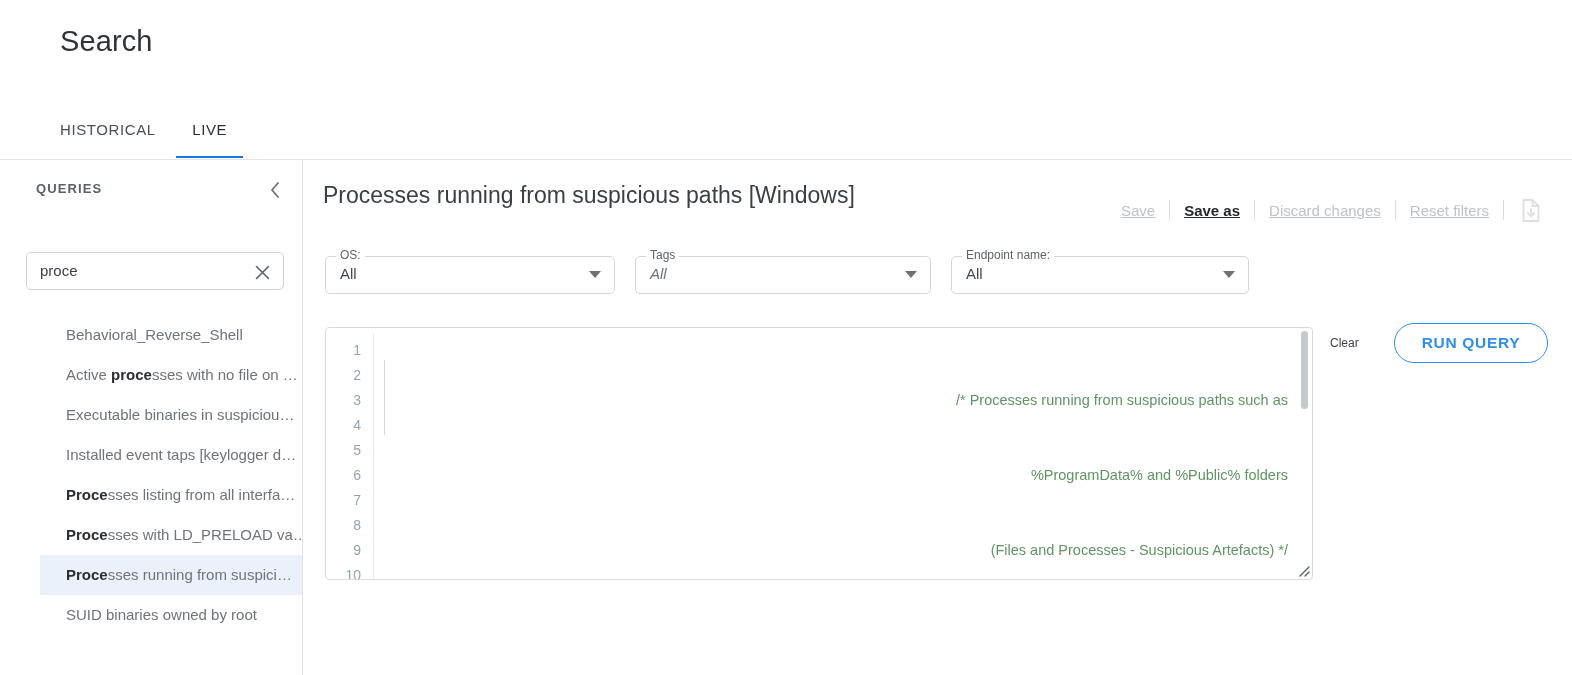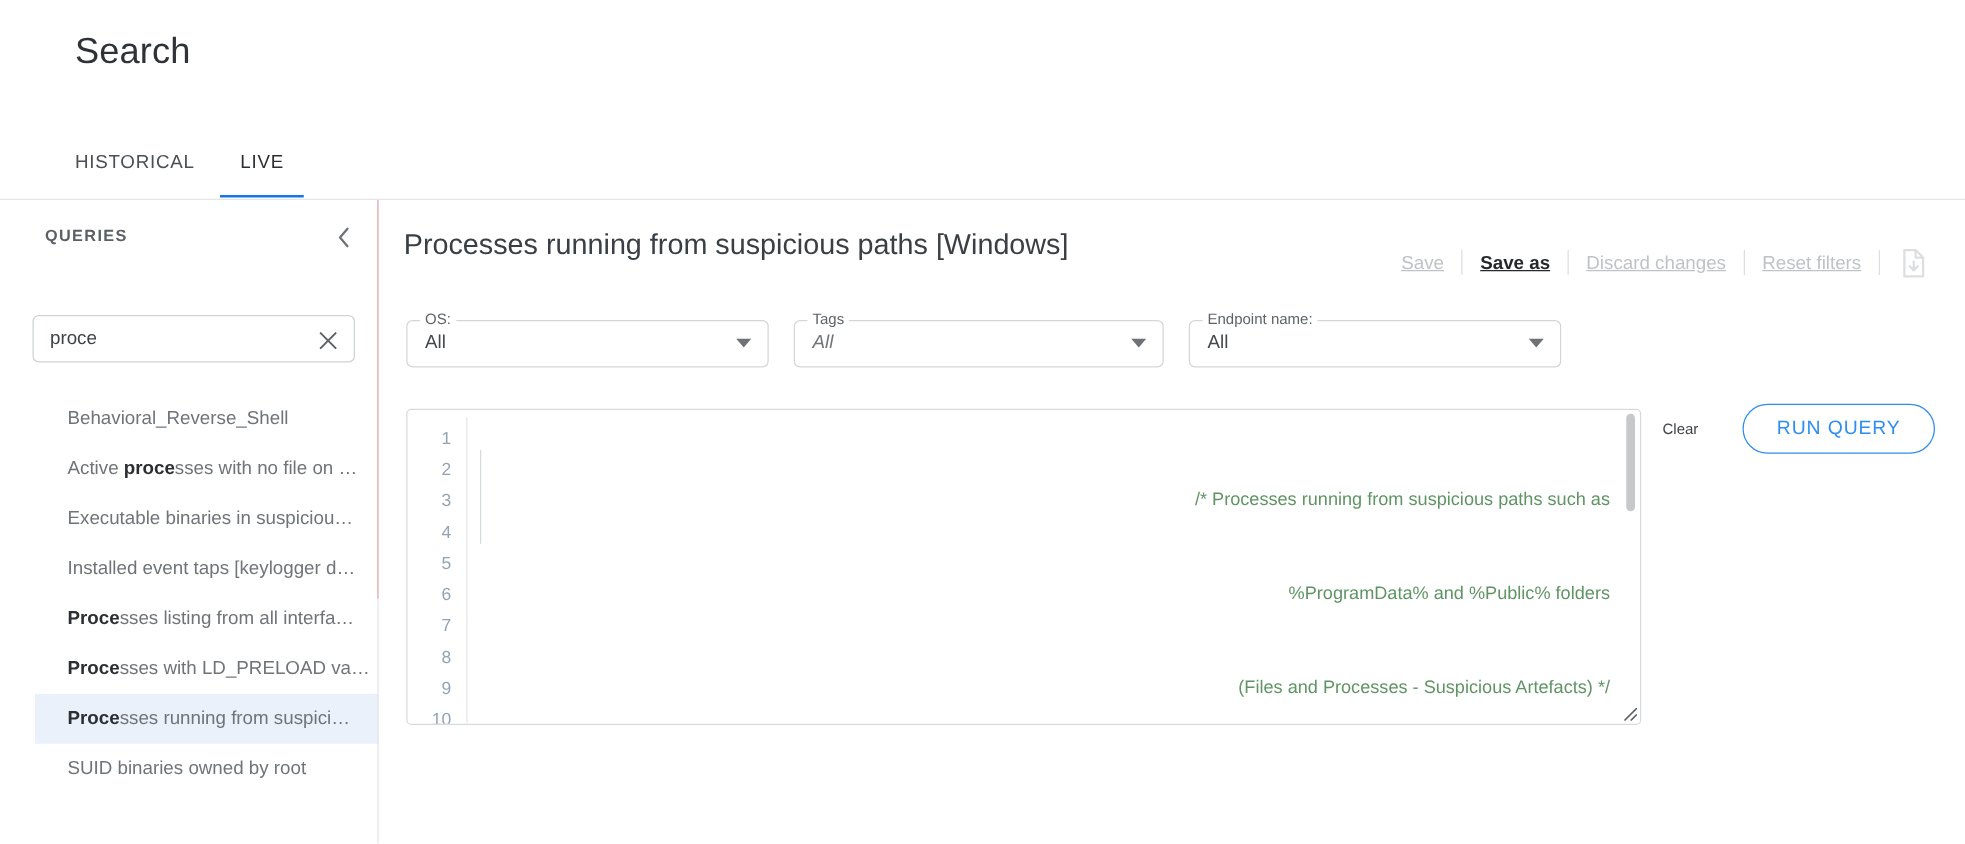--- a/index.html
+++ b/index.html
@@ -6,21 +6,21 @@
     margin: 0; padding: 0;
     background: #ffffff;
   }
   body {
     width: 1572px; height: 675px;
     font-family: "Liberation Sans", sans-serif;
     color: #333333;
     overflow: hidden;
     position: relative;
   }
-  .page { position: relative; width: 1572px; height: 479px; background:#ef4444; }
+  .page { position: relative; width: 1572px; height: 479px; background:#d946ef; }
 
   
   .topbar { position:absolute; left:0; top:0; width:1572px; height:160px; background:#fff; }
   .page-title {
     position:absolute; left:60px; top:25px;
     font-size:29px; font-weight:400; color:#2f3337; letter-spacing:.1px;
   }
   .tabs { position:absolute; left:44px; top:108px; height:52px; }
   .tab {
     display:inline-block; padding:0 16px; height:50px; line-height:44px;
@@ -51,21 +51,21 @@
     position:absolute; left:26px; top:92px; width:258px; height:38px;
     border:1px solid #cfd3d7; border-radius:5px; background:#fff; box-sizing:border-box;
   }
   .search-val {
     position:absolute; left:13px; top:9px; font-size:15px; color:#3c4145;
   }
   .search-clear {
     position:absolute; right:9px; top:7px; width:24px; height:24px; cursor:pointer;
     display:flex; align-items:center; justify-content:center;
   }
-  .qlist { position:absolute; left:4px; top:155px; width:302px;padding-left:24px; }
+  .qlist { position:absolute; left:16px; top:155px; width:302px;padding-left:24px; }
   .qitem {
     height:40px; line-height:40px; padding:0 12px 0 26px;
     font-size:15px; color:#6f7479; white-space:nowrap; overflow:hidden;
     cursor:pointer; box-sizing:border-box;
   }
   .qitem.sel { background:#eaf1fa; }
   .qitem b { color:#2b2f33; font-weight:700; }
 
   
   .main { position:absolute; left:303px; top:160px; width:1269px; height:515px; background:#fff; }
@@ -129,21 +129,21 @@
   .ed-scrollbar {
     position:absolute; right:4px; top:3px; width:7px; height:78px; background:#c6c9cc; border-radius:4px;
   }
   .resize-grip { position:absolute; right:2px; bottom:2px; width:14px; height:14px; }
   .clear-btn {
     position:absolute; left:1027px; top:176px; font-size:12px; color:#3e4347; cursor:pointer;
   }
   .run-btn {
     position:absolute; left:1091px; top:163px; width:152px; height:38px;
     border:1px solid #2e8ef0; border-radius:20px; color:#2e8ef0;
-    font-size:15.5px; letter-spacing:.7px; font-weight:400;
+    font-size:15.5px; letter-spacing:.7px; font-weight:700;
     display:flex; align-items:center; justify-content:center; cursor:pointer; background:#fff;
   }
 </style>
 </head>
 <body>
 
 <div class="page">
 
   <div class="topbar">
     <div class="page-title">Search</div>

